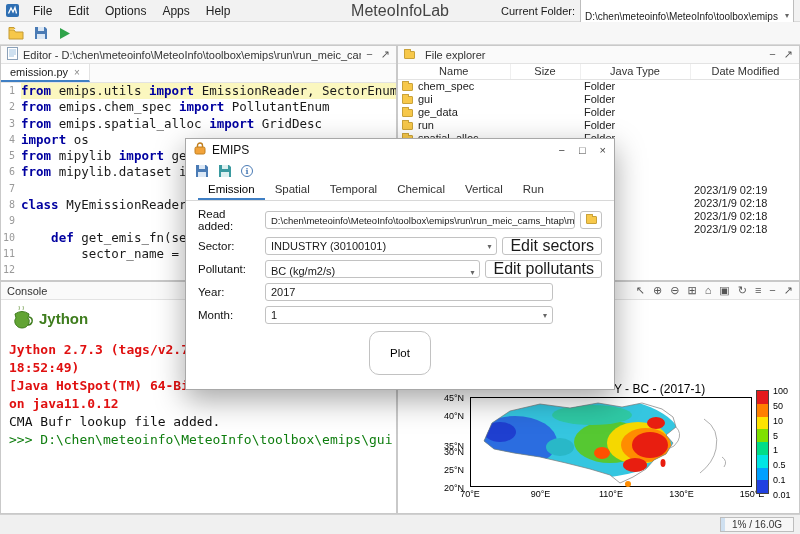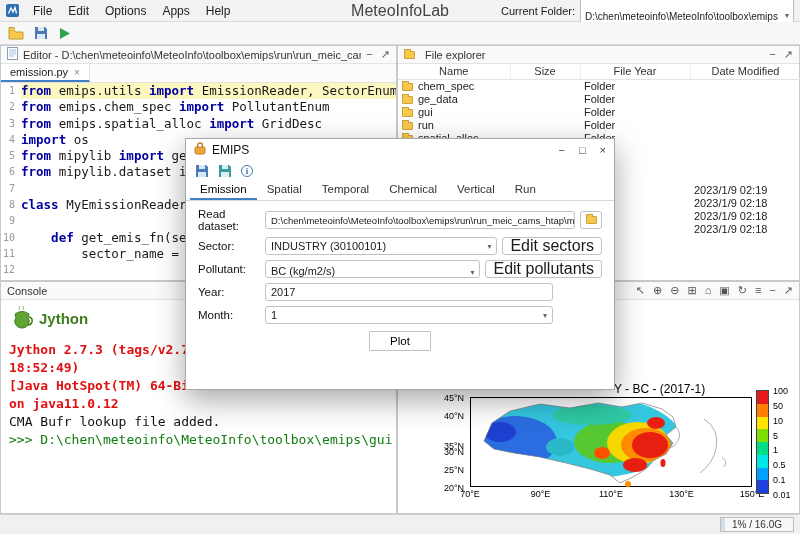--- a/index.html
+++ b/index.html
@@ -96,38 +96,38 @@
   .dialog { position:absolute; left:185px; top:138px; width:430px; height:252px; background:#fff;
             border:1px solid #a8a8a8; box-shadow:0 10px 28px rgba(0,0,0,0.35); z-index:50; }
   .dlg-titlebar { height:22px; display:flex; align-items:center; gap:6px; padding:0 8px; background:#fff; }
   .dlg-title { font-size:12px; color:#111; }
   .dlg-controls { margin-left:auto; display:flex; gap:14px; }
   .dlg-controls .glyph { font-size:11px; color:#444; }
   .dlg-toolbar { height:19px; display:flex; align-items:center; gap:9px; padding:0 9px; }
   .circle-i { display:inline-flex; width:12px; height:12px; border-radius:50%; border:1.5px solid #4a7bb5;
               color:#4a7bb5; font-size:8px; font-weight:bold; align-items:center; justify-content:center;
               font-family:"DejaVu Serif",serif; }
-  .dlg-tabs { height:21px; display:flex; align-items:stretch; padding:0 4px; border-bottom:1px solid #d8d8d8; }
+  .dlg-tabs { height:21px; display:flex; align-items:stretch; padding:0 12px; border-bottom:1px solid #d8d8d8; }
   .dlg-tab { display:flex; align-items:center; padding:0 10px; font-size:11.5px; color:#333; border-bottom:2px solid transparent; }
   .dlg-tab.active { color:#000; border-bottom-color:#3f7fc4; }
   .dlg-form { padding:7px 12px 0 12px; }
   .form-row { display:flex; align-items:center; gap:5px; margin-bottom:5px; }
   .form-label { width:62px; flex:none; font-size:11.5px; color:#111; }
   .field { border:1px solid #c2c2c2; border-radius:3px; height:18px; background:#fff; display:flex;
            align-items:center; padding:0 5px; font-size:11px; white-space:nowrap; overflow:hidden; }
   .field.small { font-size:9.5px; }
   .grow { flex:1; }
   .w-fixed { width:288px; }
   .mini-btn { width:22px; height:18px; flex:none; border:1px solid #c2c2c2; border-radius:3px; background:#fff;
               display:flex; align-items:center; justify-content:center; }
   .mini-btn .folder-glyph { margin-right:0; }
   .edit-btn { flex:none; border:1px solid #c2c2c2; border-radius:3px; background:#fff; height:18px;
               font-size:16px; padding:0 7px; display:flex; align-items:center; white-space:nowrap; cursor:default; }
   .plot-row { display:flex; justify-content:center; margin-top:7px; }
-  .plot-btn { border:1px solid #c2c2c2; border-radius:1px; background:#fff; font-size:11.5px; padding:3px 20px;
+  .plot-btn { border:1px solid #c2c2c2; border-radius:10px; background:#fff; font-size:11.5px; padding:15px 20px;
               font-family:"Liberation Sans",sans-serif; cursor:default; }
   .dlg-status { position:absolute; left:0; bottom:0; width:100%; height:22px; border-top:1px solid #e0e0e0;
                 display:flex; align-items:center; padding:0 9px; font-size:11px; color:#222;
                 white-space:nowrap; overflow:hidden; }
 </style>
 </head>
 <body>
 
 <div class="app">
 
@@ -219,39 +219,39 @@
       <span class="ph-icons" id="fx-hicons">
           <span class="icon-wrap glyph">−</span>
           <span class="icon-wrap glyph">↗</span>
         </span>
     </div>
     <table class="fx-table">
       <thead>
         <tr>
           <th class="col-name">Name</th>
           <th class="col-size">Size</th>
-          <th class="col-type">File Year</th>
+          <th class="col-type">Java Type</th>
           <th class="col-date">Date Modified</th>
         </tr>
       </thead>
       <tbody id="file-rows">
           <tr>
             <td><span class="folder-glyph"></span>chem_spec</td>
             <td></td>
             <td>Folder</td>
             <td></td>
           </tr>
           <tr>
+            <td><span class="folder-glyph"></span>gui</td>
+            <td></td>
+            <td>Folder</td>
+            <td></td>
+          </tr>
+          <tr>
             <td><span class="folder-glyph"></span>ge_data</td>
-            <td></td>
-            <td>Folder</td>
-            <td></td>
-          </tr>
-          <tr>
-            <td><span class="folder-glyph"></span>gui</td>
             <td></td>
             <td>Folder</td>
             <td></td>
           </tr>
           <tr>
             <td><span class="folder-glyph"></span>run</td>
             <td></td>
             <td>Folder</td>
             <td></td>
           </tr>
@@ -465,21 +465,21 @@
     <div class="dlg-tabs" id="dlg-tabs">
         <div class="dlg-tab active">Emission</div>
         <div class="dlg-tab">Spatial</div>
         <div class="dlg-tab">Temporal</div>
         <div class="dlg-tab">Chemical</div>
         <div class="dlg-tab">Vertical</div>
         <div class="dlg-tab">Run</div>
       </div>
     <div class="dlg-form">
       <div class="form-row">
-        <span class="form-label">Read dataset:</span>
+        <span class="form-label">Read added:</span>
         <div class="field grow small">
           <span>D:\chen\meteoinfo\MeteoInfo\toolbox\emips\run\run_meic_cams_htap\meic\emission.py</span>
         </div>
         <div class="mini-btn">
           <span class="folder-glyph"></span>
         </div>
       </div>
       <div class="form-row">
         <span class="form-label">Sector:</span>
         <div class="combo field w-fixed" style="border-radius:3px;">

